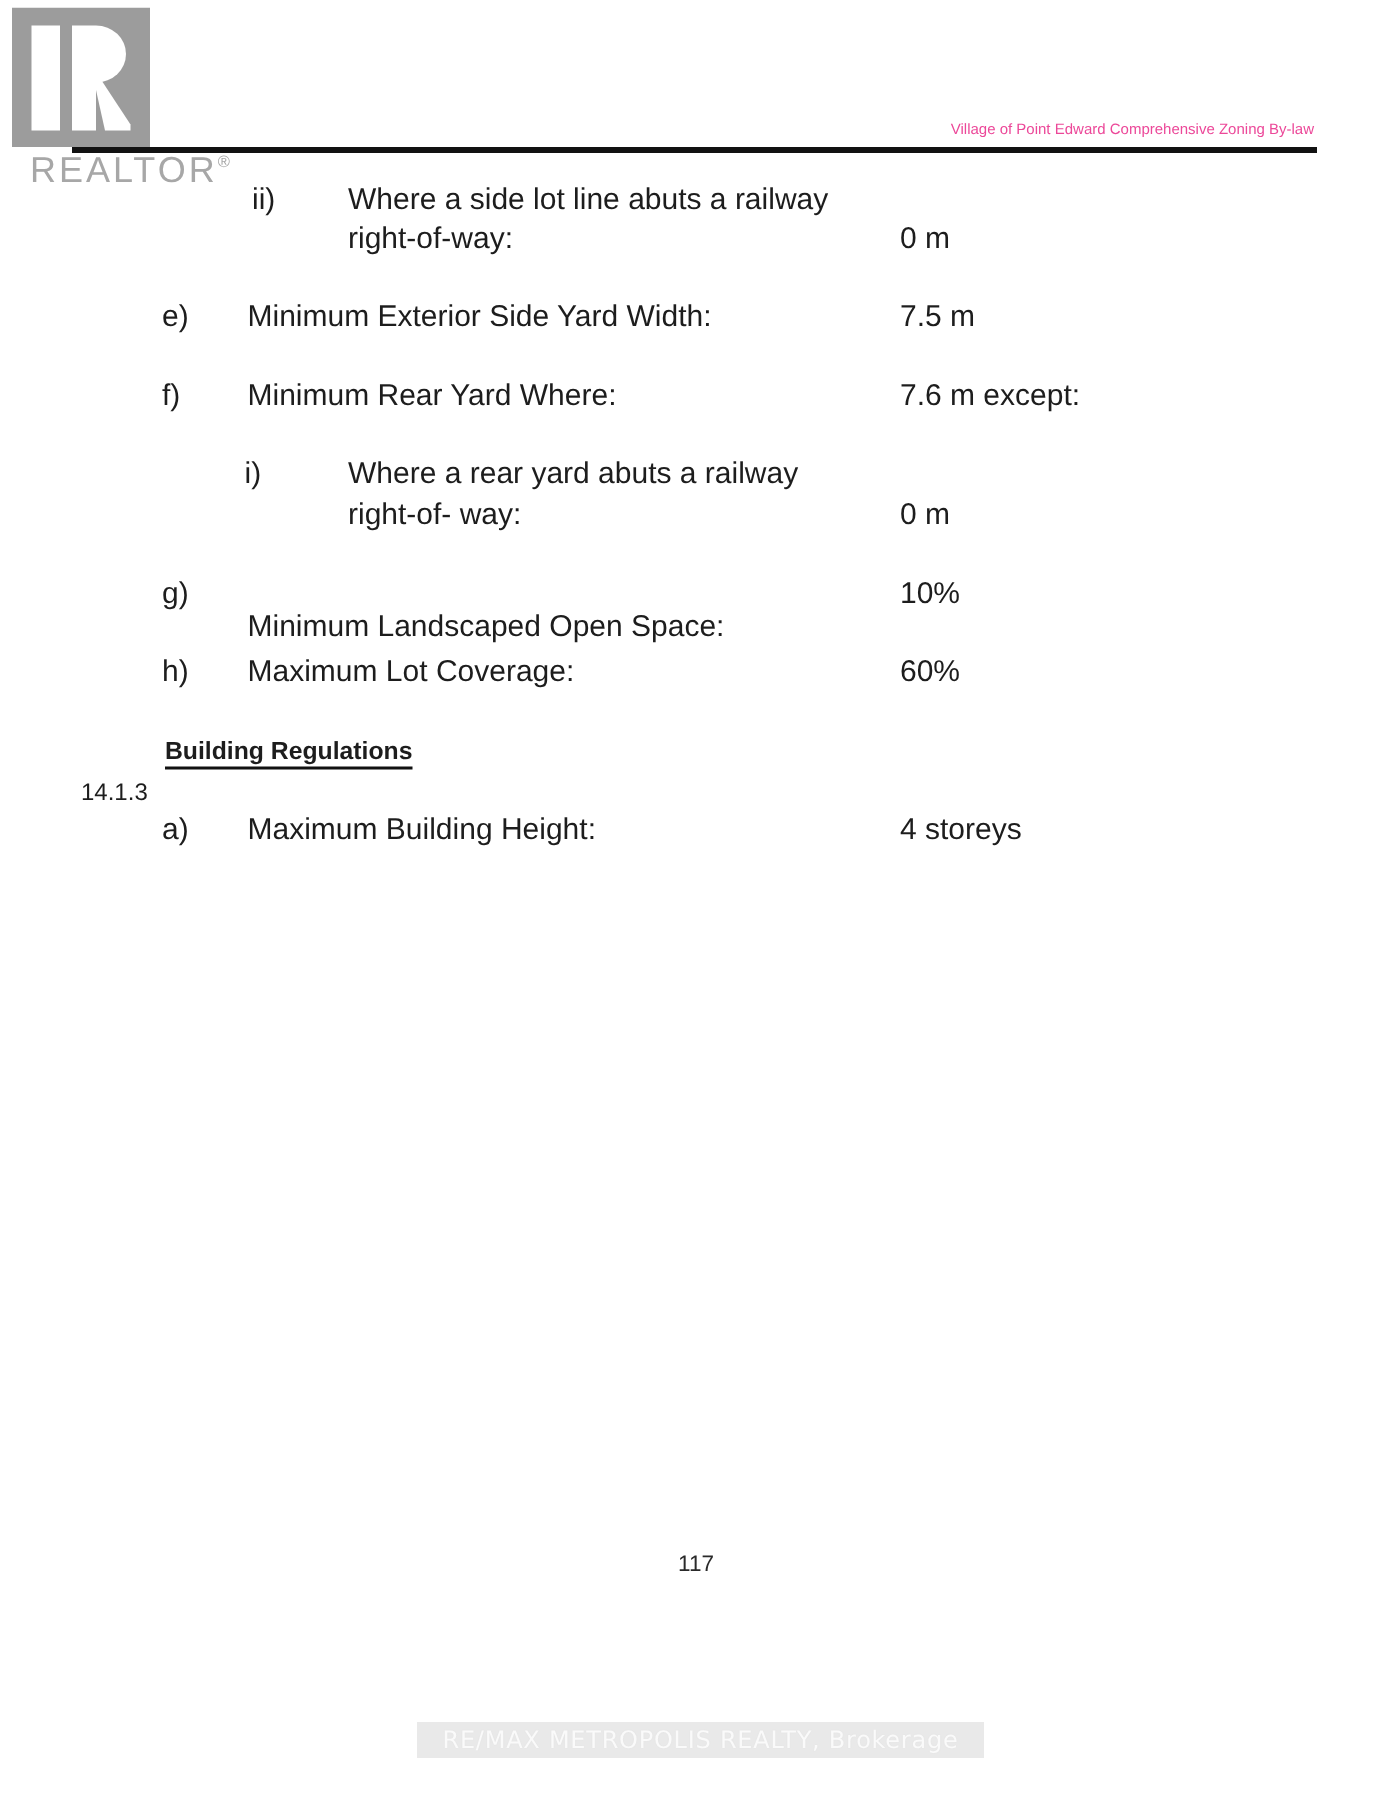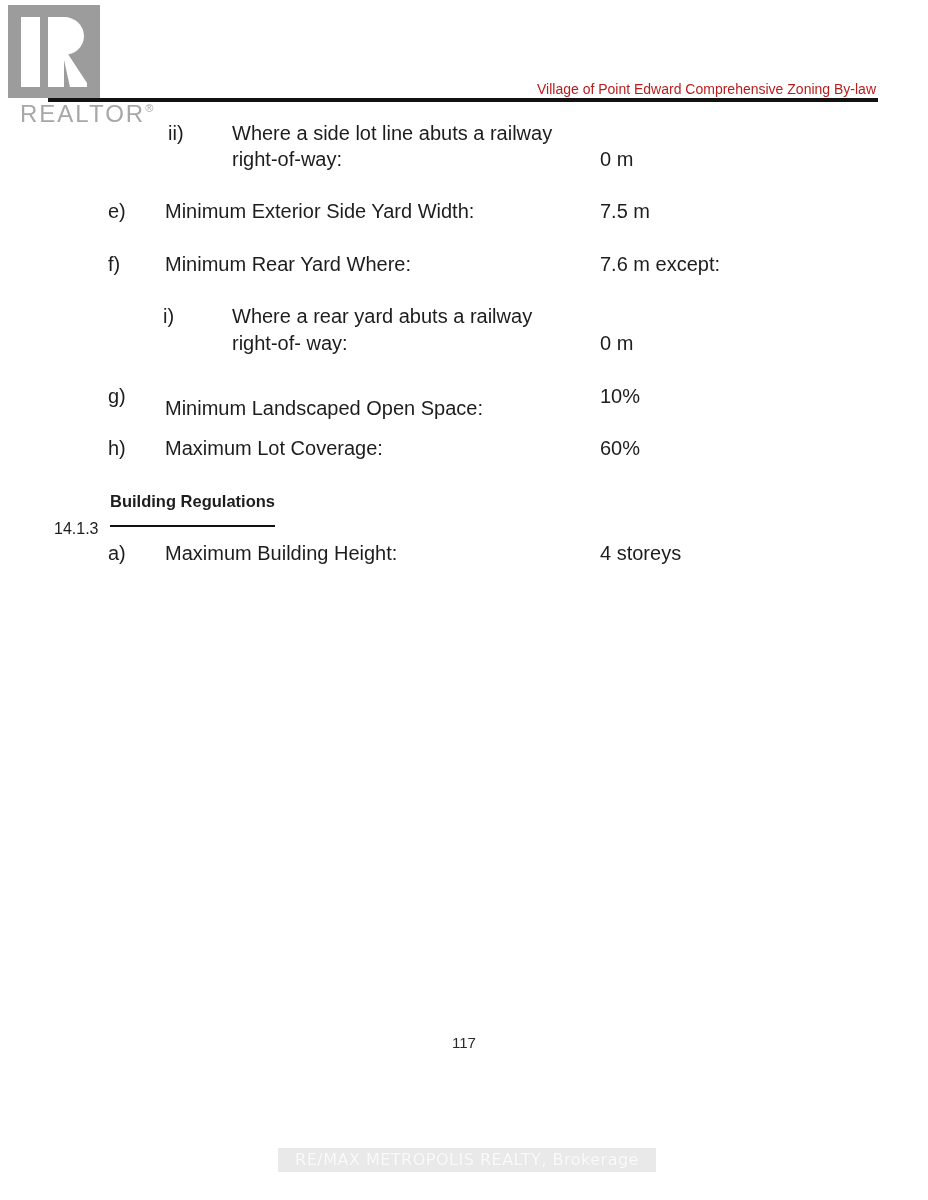--- a/index.html
+++ b/index.html
@@ -19,40 +19,40 @@
   .logo-word {
     position:absolute; left:20px; top:100px;
     font-size:24px; letter-spacing:2px;
     color:#a7a7a7; font-weight:normal;
   }
   .logo-word .reg { font-size:11px; vertical-align:10px; letter-spacing:0; }
 
   
   .doc-title {
     position:absolute; top:81px; right:52px;
-    font-size:14px; color:#b91c1c; white-space:nowrap;
+    font-size:10px; color:#ec4899; white-space:nowrap;
   }
   .header-rule {
     position:absolute; left:48px; top:98px;
     width:830px; height:4px; background:#121212;
   }
 
   
   .t { font-size:20px; line-height:18px; color:#1d1d1d; }
   .lbl-main { left:108px; }
   .txt-main { left:165px; }
   .lbl-sub  { left:163px; }
   .lbl-sub2 { left:168px; }
   .txt-sub  { left:232px; }
   .val      { left:600px; }
 
   .section-number { left:54px; font-size:16px;margin-top:28px; }
   .section-title {
     left:110px; font-size:16.5px; font-weight:bold;
-    border-bottom:2px solid #111111; padding-bottom:15px;
+    border-bottom:2px solid #111111; padding-bottom:1px;
   }
 
   
   .page-number {
     position:absolute; left:0; right:0; top:1034px;
     text-align:center; font-size:15px; color:#2a2a2a;
   }
   .watermark {
     position:absolute; left:278px; top:1148px;
     width:378px; height:24px;
@@ -94,21 +94,21 @@
   <span class="abs t lbl-main" style="top:255px">f)</span>
   <span class="abs t txt-main" style="top:255px">Minimum Rear Yard Where:</span>
   <span class="abs t val" style="top:255px">7.6 m except:</span>
 
   <span class="abs t lbl-sub" style="top:307px">i)</span>
   <span class="abs t txt-sub" style="top:307px">Where a rear yard abuts a railway</span>
   <span class="abs t txt-sub" style="top:334px">right-of- way:</span>
   <span class="abs t val" style="top:334px">0 m</span>
 
   <span class="abs t lbl-main" style="top:387px">g)</span>
-  <span class="abs t txt-main" style="top:399px">Minimum Landscaped Open Space:</span>
+  <span class="abs t txt-main" style="top:409px">Minimum Landscaped Open Space:</span>
   <span class="abs t val" style="top:387px">10%</span>
 
   <span class="abs t lbl-main" style="top:439px">h)</span>
   <span class="abs t txt-main" style="top:439px">Maximum Lot Coverage:</span>
   <span class="abs t val" style="top:439px">60%</span>
 
   <span class="abs t section-number" style="top:492px">14.1.3</span>
   <span class="abs t section-title" style="top:492px">Building Regulations</span>
 
   <span class="abs t lbl-main" style="top:544px">a)</span>

